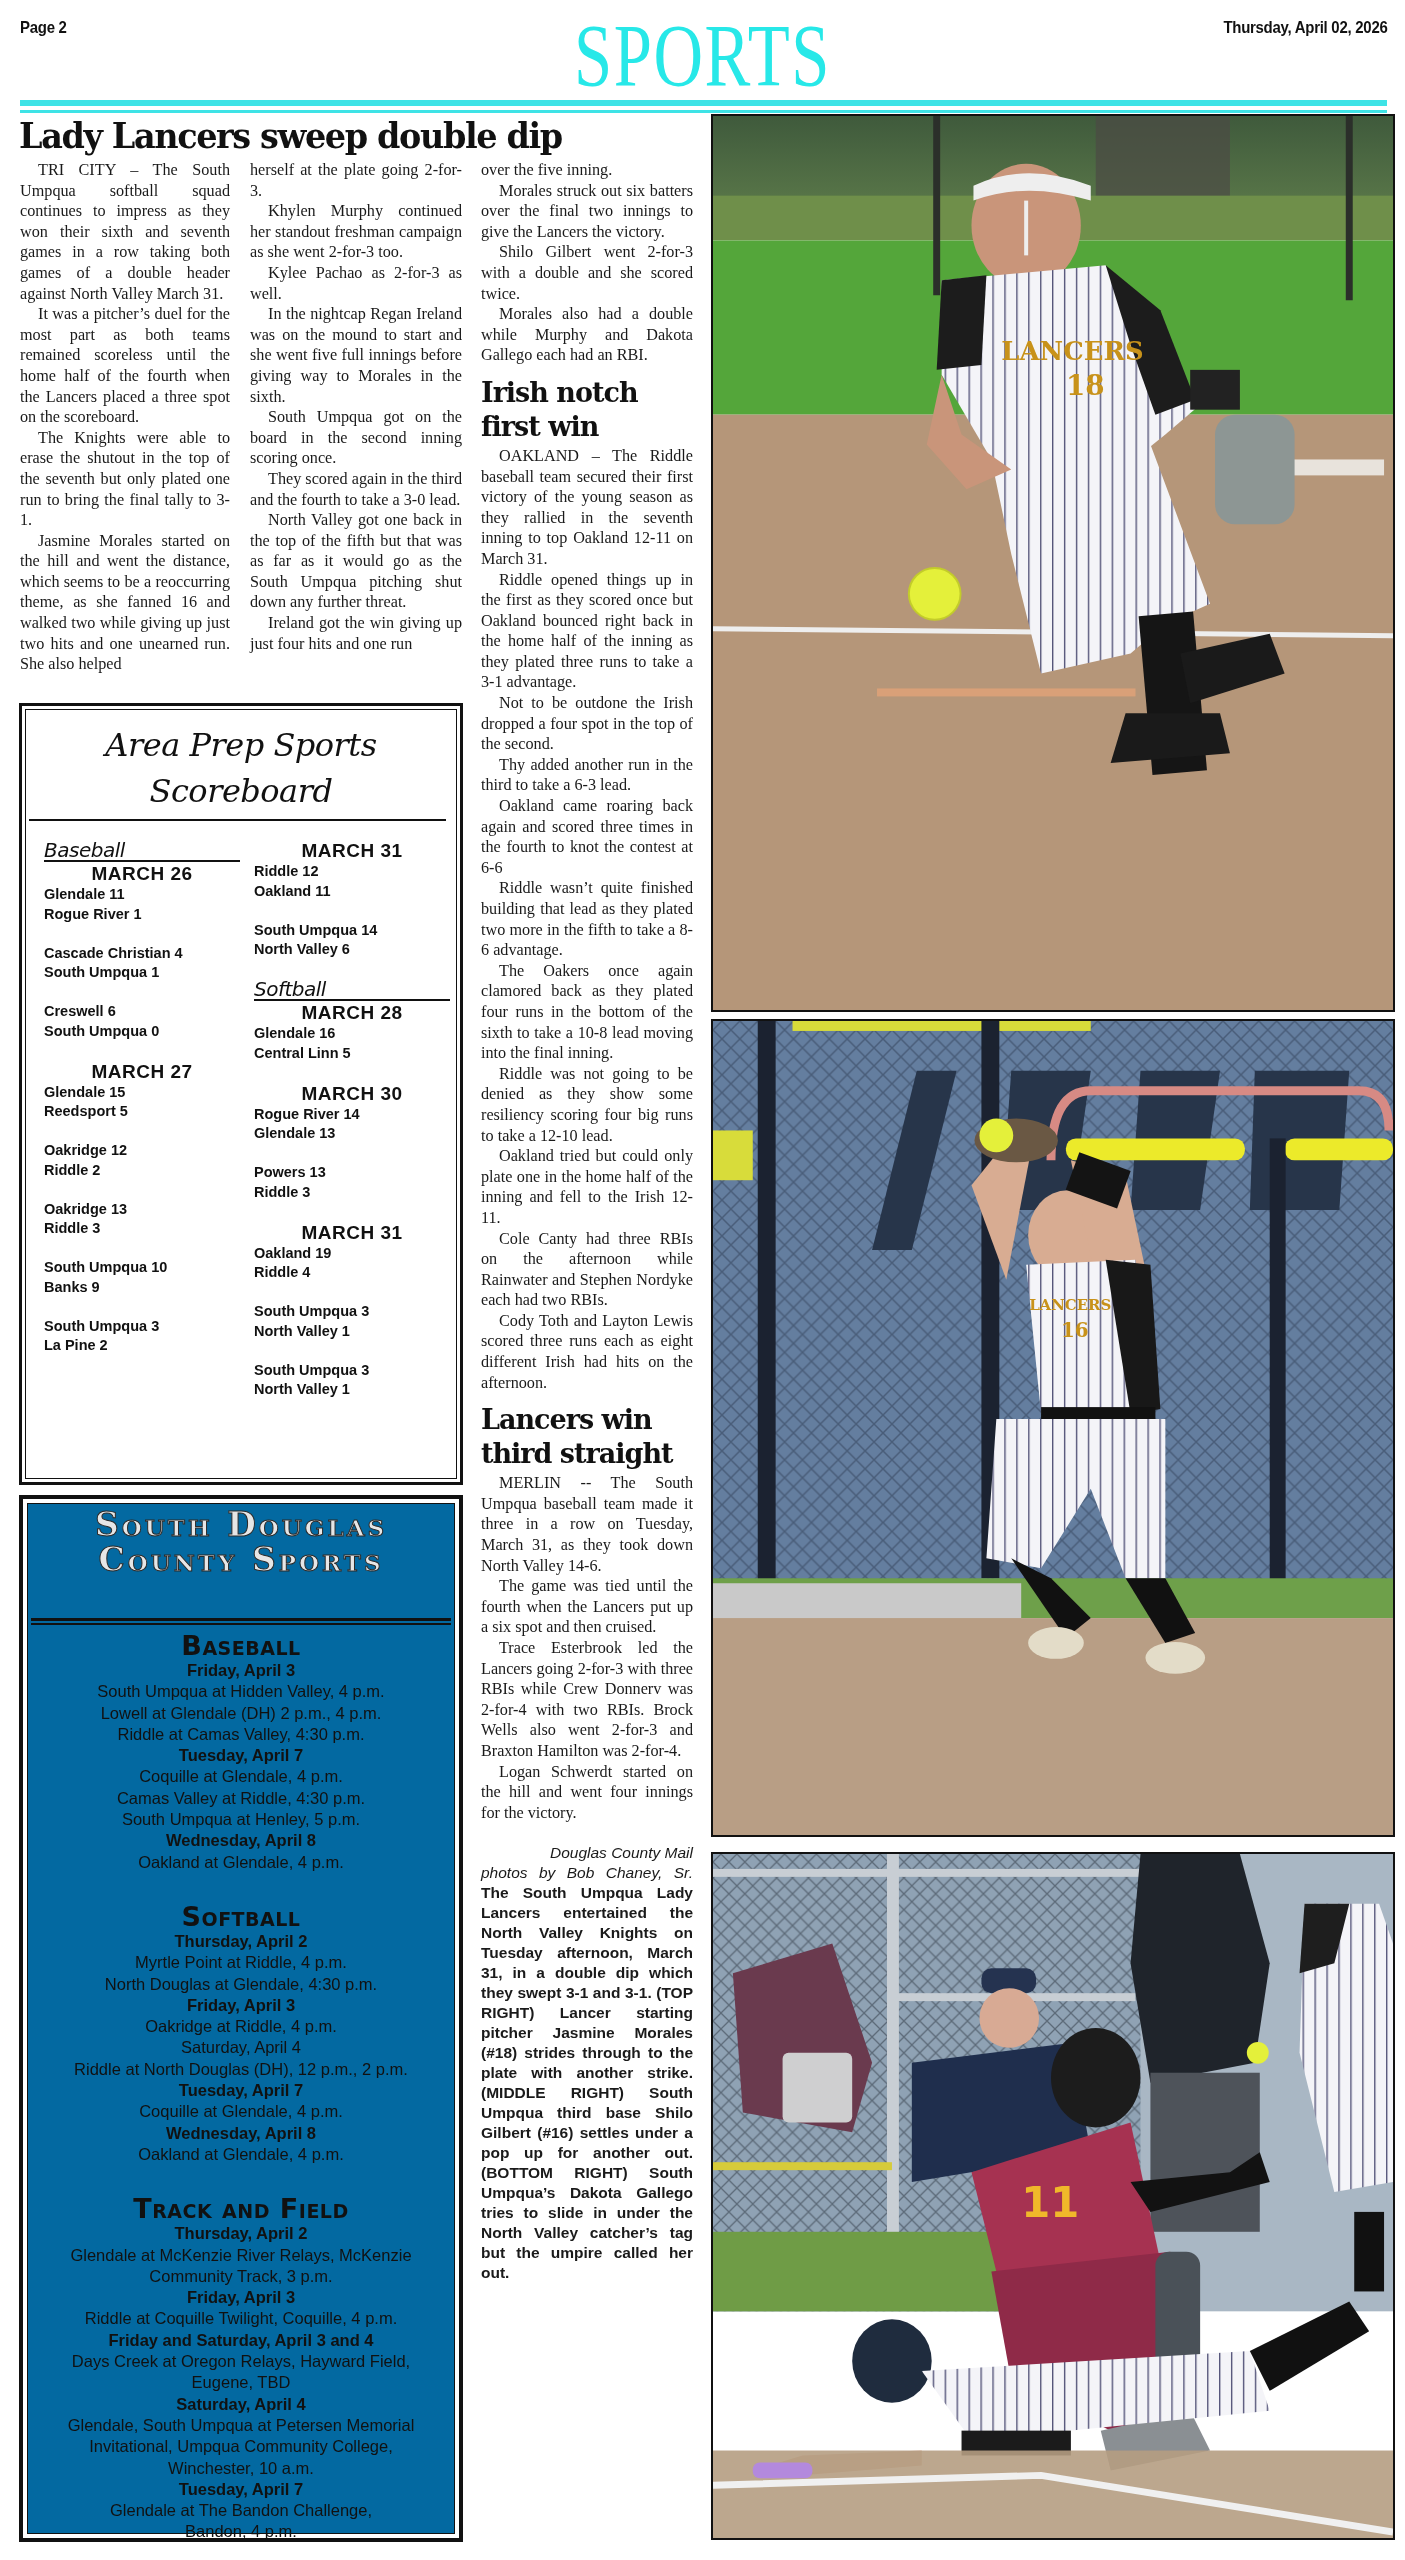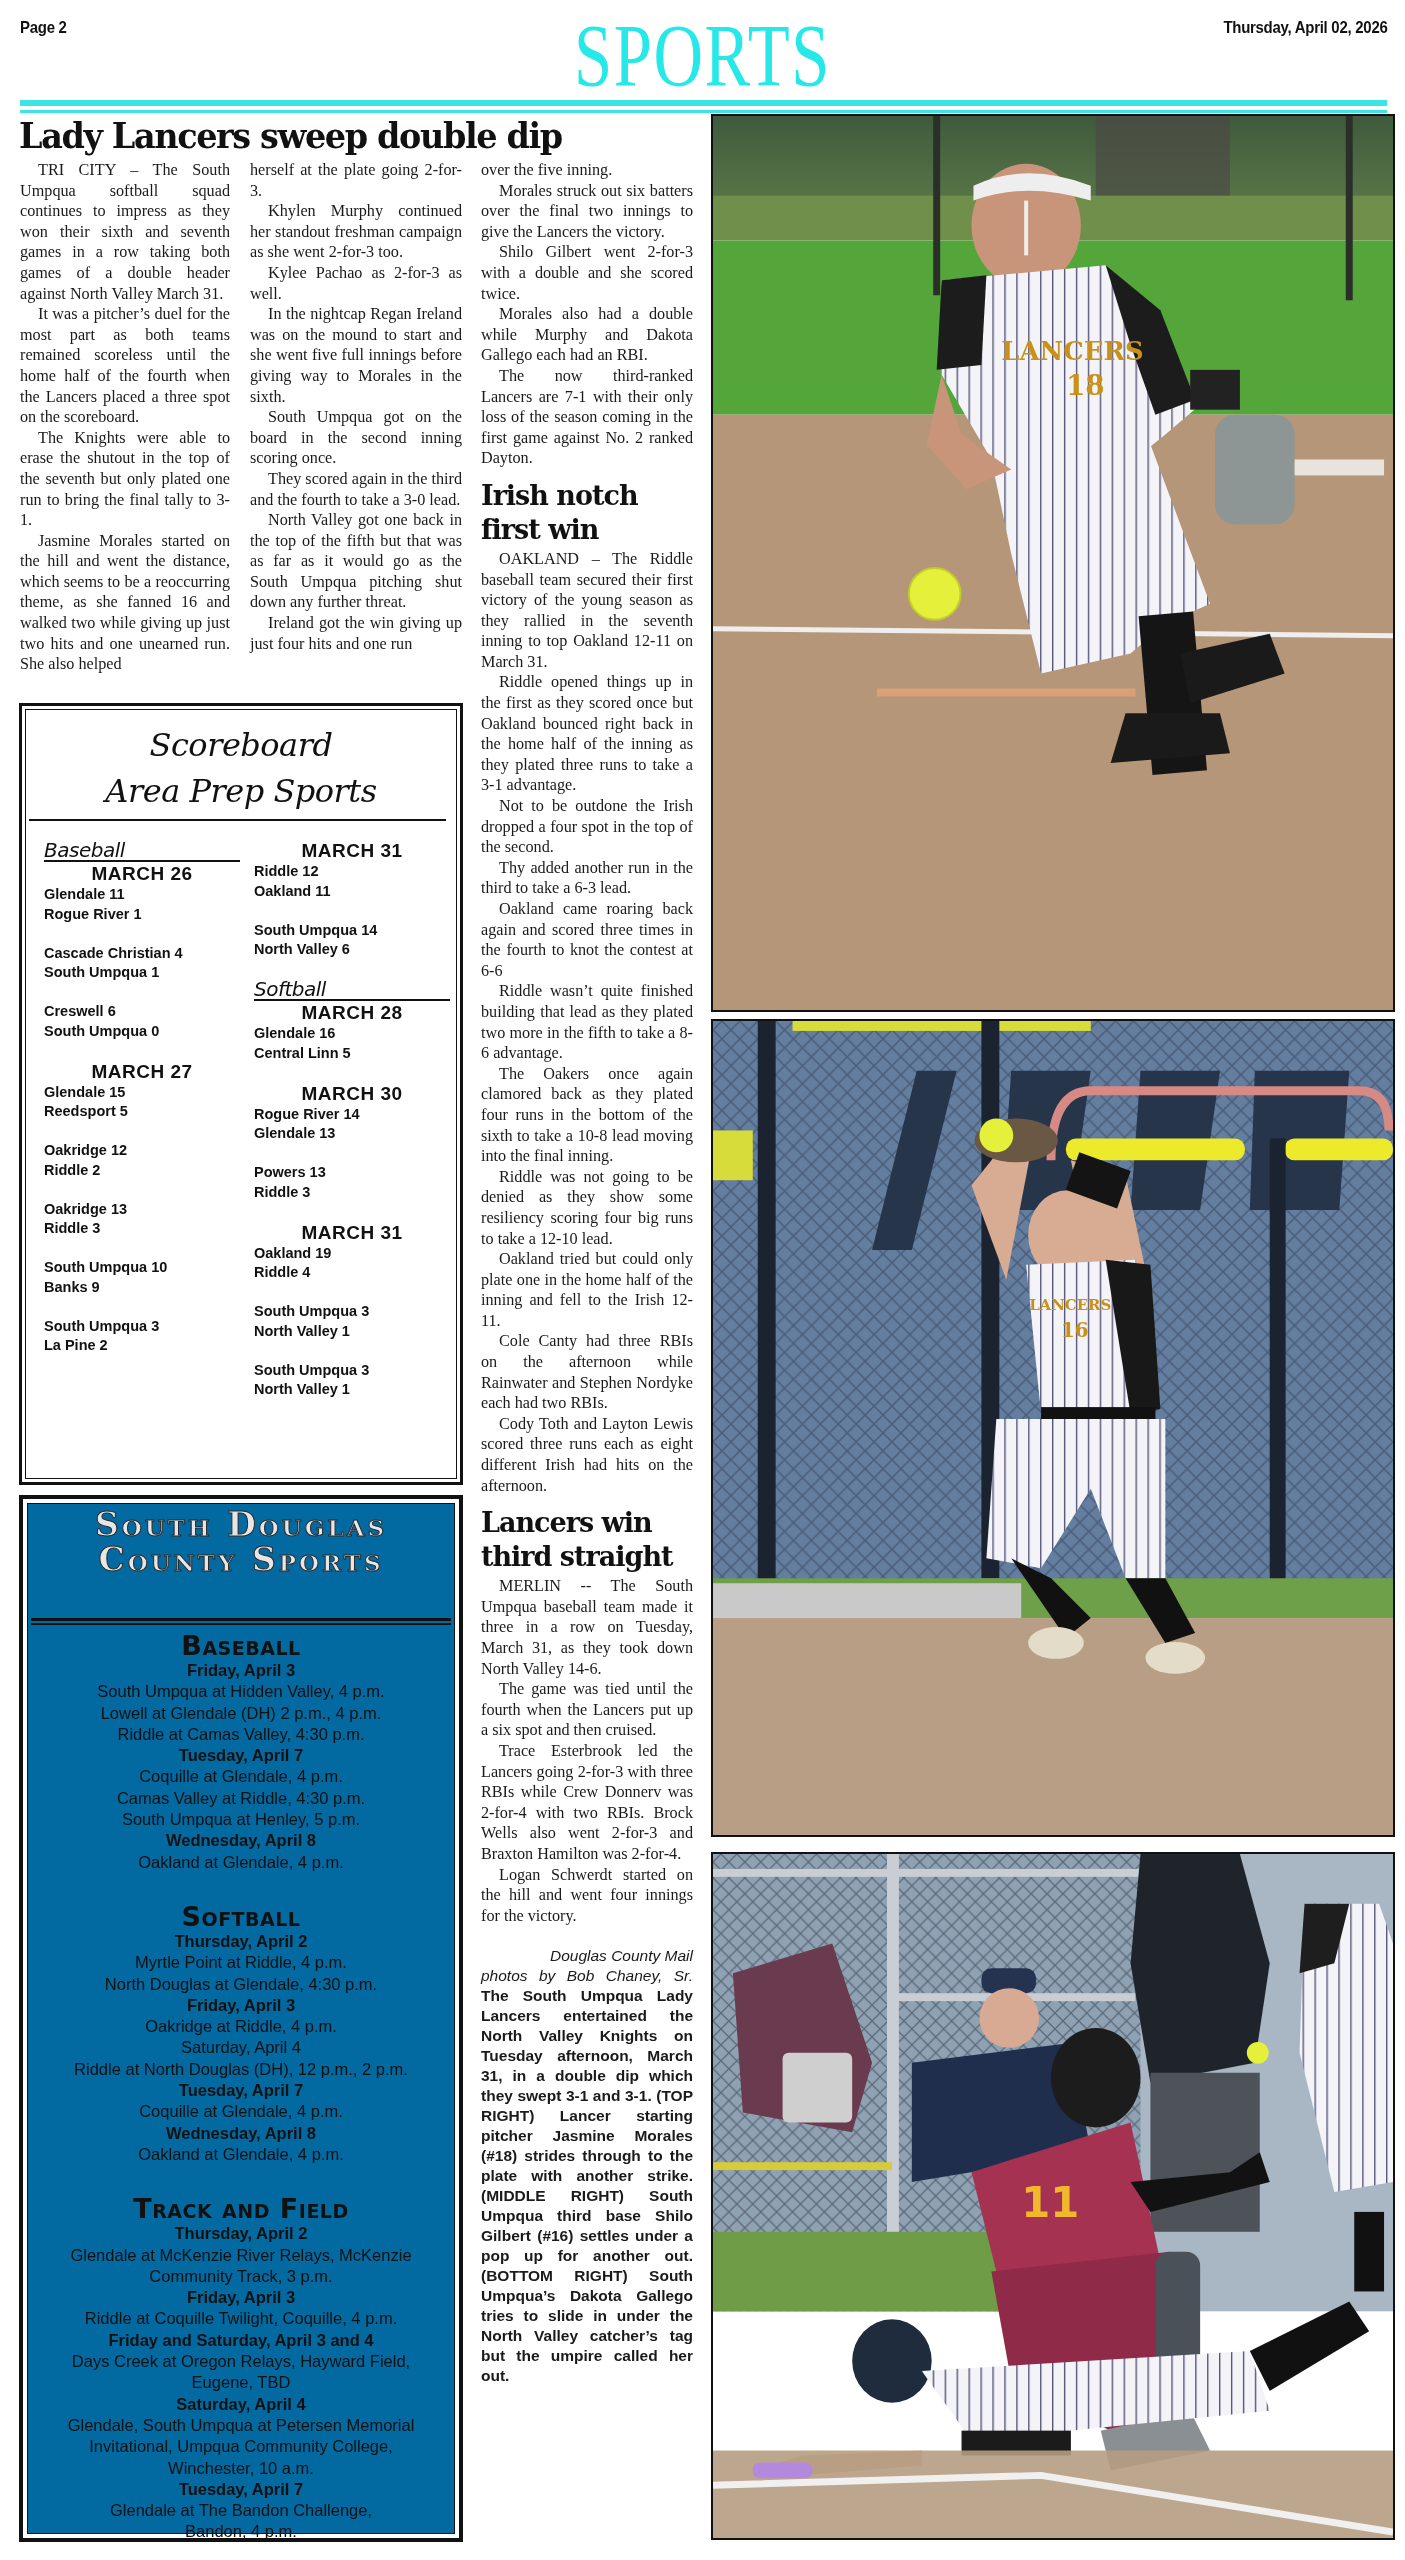--- a/index.html
+++ b/index.html
@@ -115,21 +115,20 @@
   <p>They scored again in the third and the fourth to take a 3-0 lead.</p>
   <p>North Valley got one back in the top of the fifth but that was as far as it would go as the South Umpqua pitching shut down any further threat.</p>
   <p id="p10-part1">Ireland got the win giving up just four hits and one run</p>
 </div>
 
 <div class="col col3">
   <p id="p10-part2" style="text-indent:0">over the five inning.</p>
   <p>Morales struck out six batters over the final two innings to give the Lancers the victory.</p>
   <p>Shilo Gilbert went 2-for-3 with a double and she scored twice.</p>
   <p>Morales also had a double while Murphy and Dakota Gallego each had an RBI.</p>
-  <p>The now third-ranked Lancers are 7-1 with their only loss of the season coming in the first game against No. 2 ranked Dayton.</p>
 
   <h2 class="headline sub-headline">Irish notch first win</h2>
   <div id="irish-body">
       <p>OAKLAND – The Riddle baseball team secured their first victory of the young season as they rallied in the seventh inning to top Oakland 12-11 on March 31.</p>
       <p>Riddle opened things up in the first as they scored once but Oakland bounced right back in the home half of the inning as they plated three runs to take a 3-1 advantage.</p>
       <p>Not to be outdone the Irish dropped a four spot in the top of the second.</p>
       <p>Thy added another run in the third to take a 6-3 lead.</p>
       <p>Oakland came roaring back again and scored three times in the fourth to knot the contest at 6-6</p>
       <p>Riddle wasn’t quite finished building that lead as they plated two more in the fifth to take a 8-6 advantage.</p>
       <p>The Oakers once again clamored back as they plated four runs in the bottom of the sixth to take a 10-8 lead moving into the final inning.</p>
@@ -150,22 +149,22 @@
   <div class="photo-credit">
     <span>Douglas County Mail</span>
     <span>photos by Bob Chaney, Sr.</span>
   </div>
   <div class="caption">The South Umpqua Lady Lancers entertained the North Valley Knights on Tuesday afternoon, March 31, in a double dip which they swept 3-1 and 3-1. (TOP RIGHT) Lancer starting pitcher Jasmine Morales (#18) strides through to the plate with another strike. (MIDDLE RIGHT) South Umpqua third base Shilo Gilbert (#16) settles under a pop up for another out. (BOTTOM RIGHT) South Umpqua’s Dakota Gallego tries to slide in under the North Valley catcher’s tag but the umpire called her out.</div>
 </div>
 
 <div class="scoreboard">
   <div class="scoreboard-inner">
     <div class="sb-title">
+      <div>Area Prep Sports</div>
       <div>Scoreboard</div>
-      <div>Area Prep Sports</div>
     </div>
     <div class="sb-rule"></div>
     <div class="sb-col left" id="sb-left">
         <div class="sb-sport">Baseball</div>
         <div class="sb-date">MARCH 26</div>
         <div class="sb-game">
           <div>Glendale 11</div>
           <div>Rogue River 1</div>
         </div>
         <div class="sb-game">

